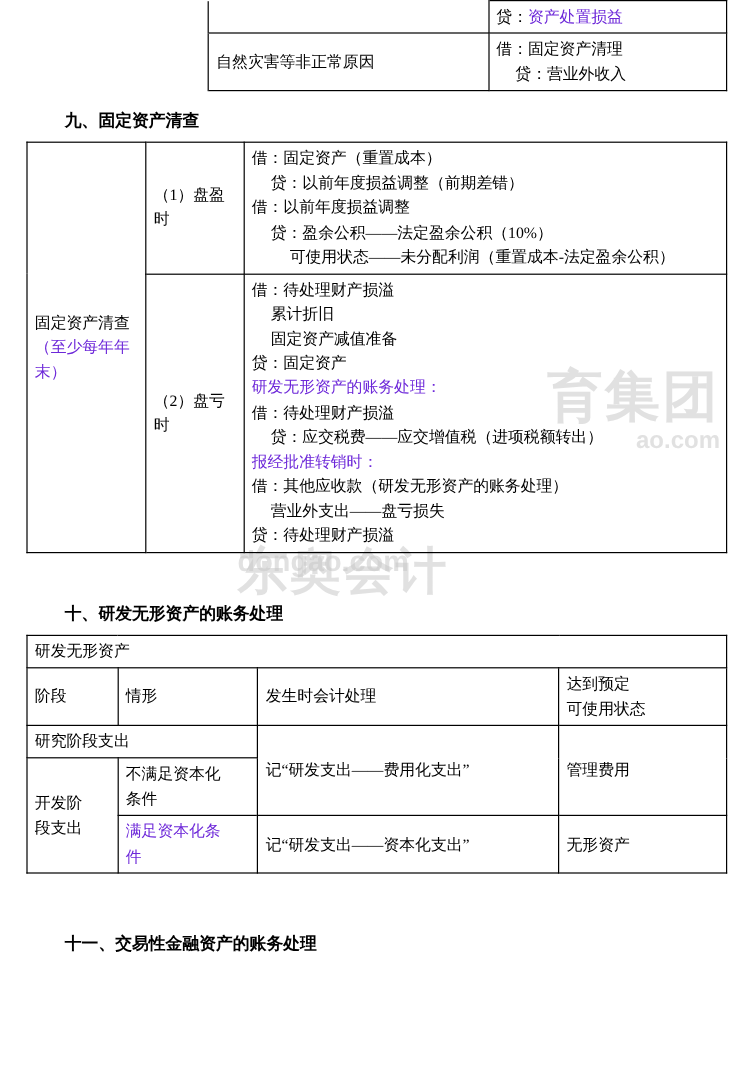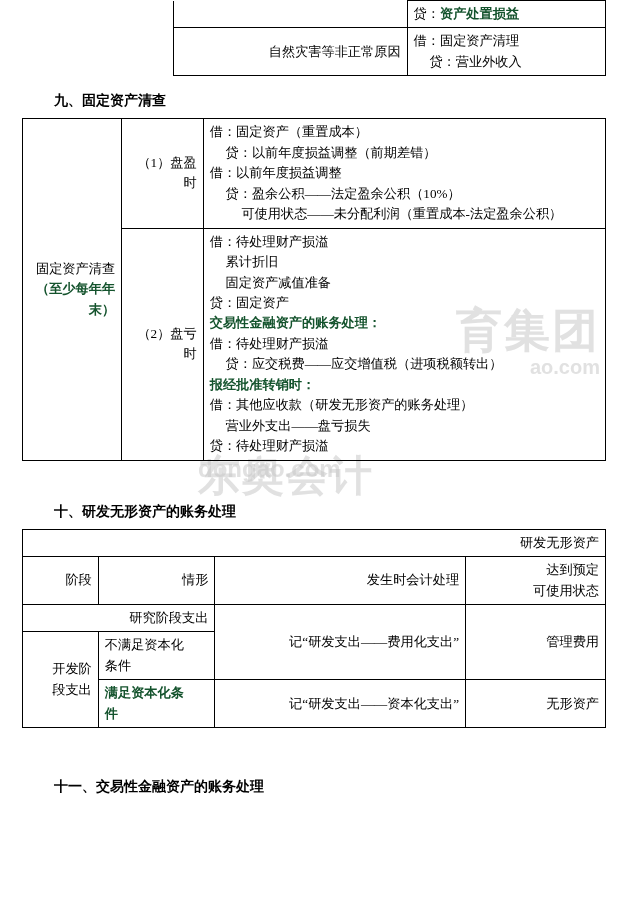--- a/index.html
+++ b/index.html
@@ -69,23 +69,23 @@
     width: 100%;
     table-layout: fixed;
   }
   td {
     border: 1px solid #000;
     vertical-align: middle;
     padding: 3px 6px;
     font-size: 13.2px;
     line-height: 1.55;
   }
-  .center { text-align: right; }
+  .center { text-align: left; }
   .left { text-align: left; }
-  .red { color: #14532d; font-weight: bold; }
+  .red { color: #6d28d9; font-weight: normal; }
   .ind1 { padding-left: 1.2em; display: inline-block; }
   .ind2 { padding-left: 2.4em; display: inline-block; }
 
   .heading {
     font-family: "Liberation Sans", sans-serif;
     font-weight: bold;
     font-size: 14px;
     margin: 16px 0 8px 32px;
   }
   .tbl-wrap { position: relative; z-index: 10; }
@@ -160,21 +160,21 @@
       </tr>
       <tr>
         <td class="center">
           <span>（2）盘亏时</span>
         </td>
         <td class="left">
           <span class="nowrap-line">借：待处理财产损溢</span>
           <span class="nowrap-line ind1">累计折旧</span>
           <span class="nowrap-line ind1">固定资产减值准备</span>
           <span class="nowrap-line">贷：固定资产</span>
-          <span class="nowrap-line red">交易性金融资产的账务处理：</span>
+          <span class="nowrap-line red">研发无形资产的账务处理：</span>
           <span class="nowrap-line">借：待处理财产损溢</span>
           <span class="nowrap-line ind1">贷：应交税费——应交增值税（进项税额转出）</span>
           <span class="nowrap-line red">报经批准转销时：</span>
           <span class="nowrap-line">借：其他应收款（研发无形资产的账务处理）</span>
           <span class="nowrap-line ind1">营业外支出——盘亏损失</span>
           <span class="nowrap-line">贷：待处理财产损溢</span>
         </td>
       </tr>
     </tbody>
       </table>

